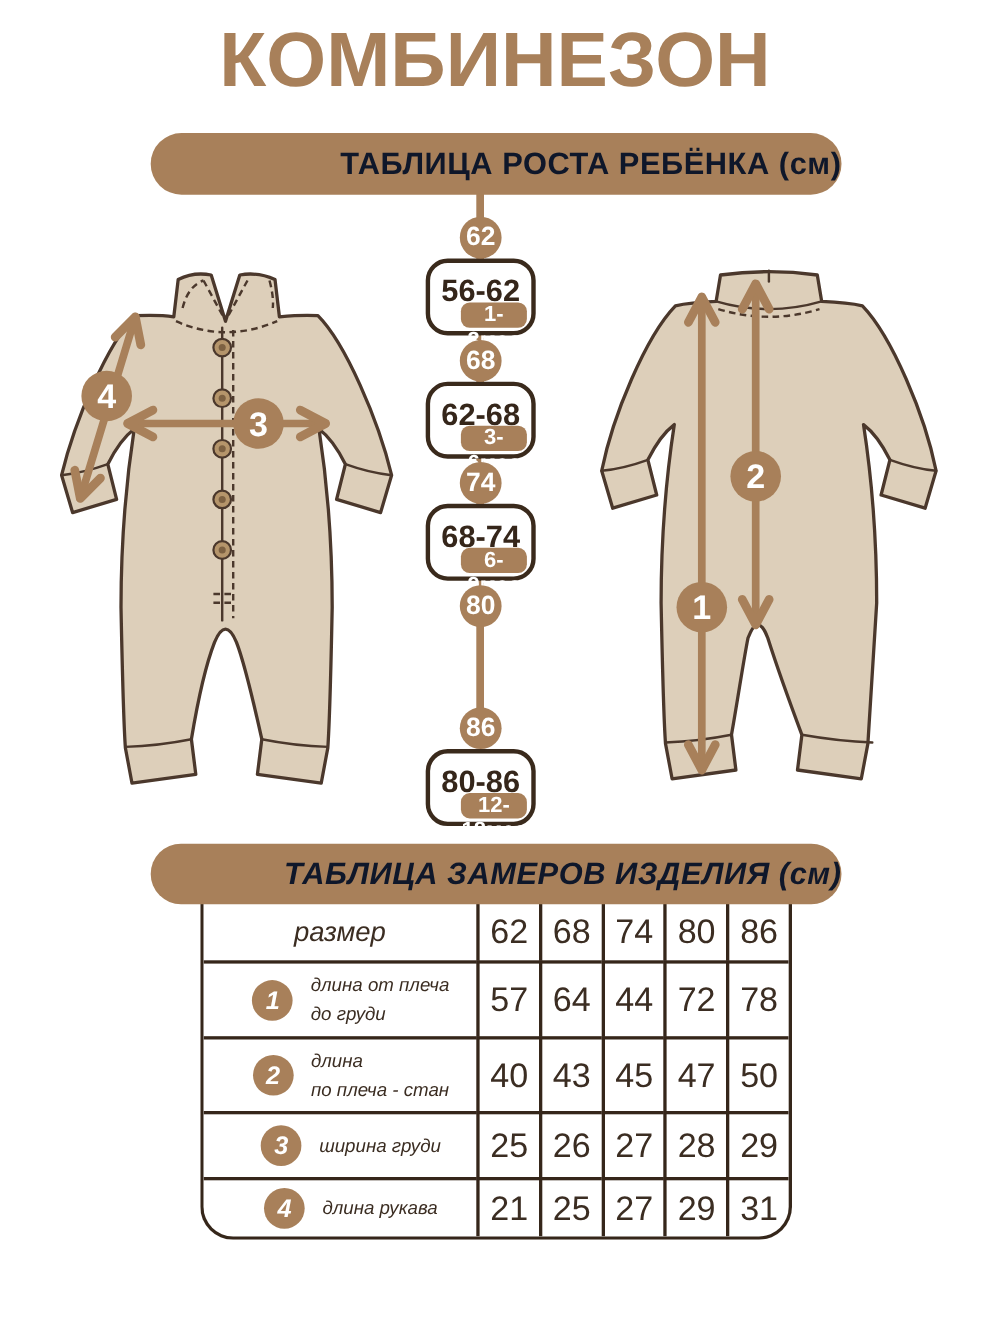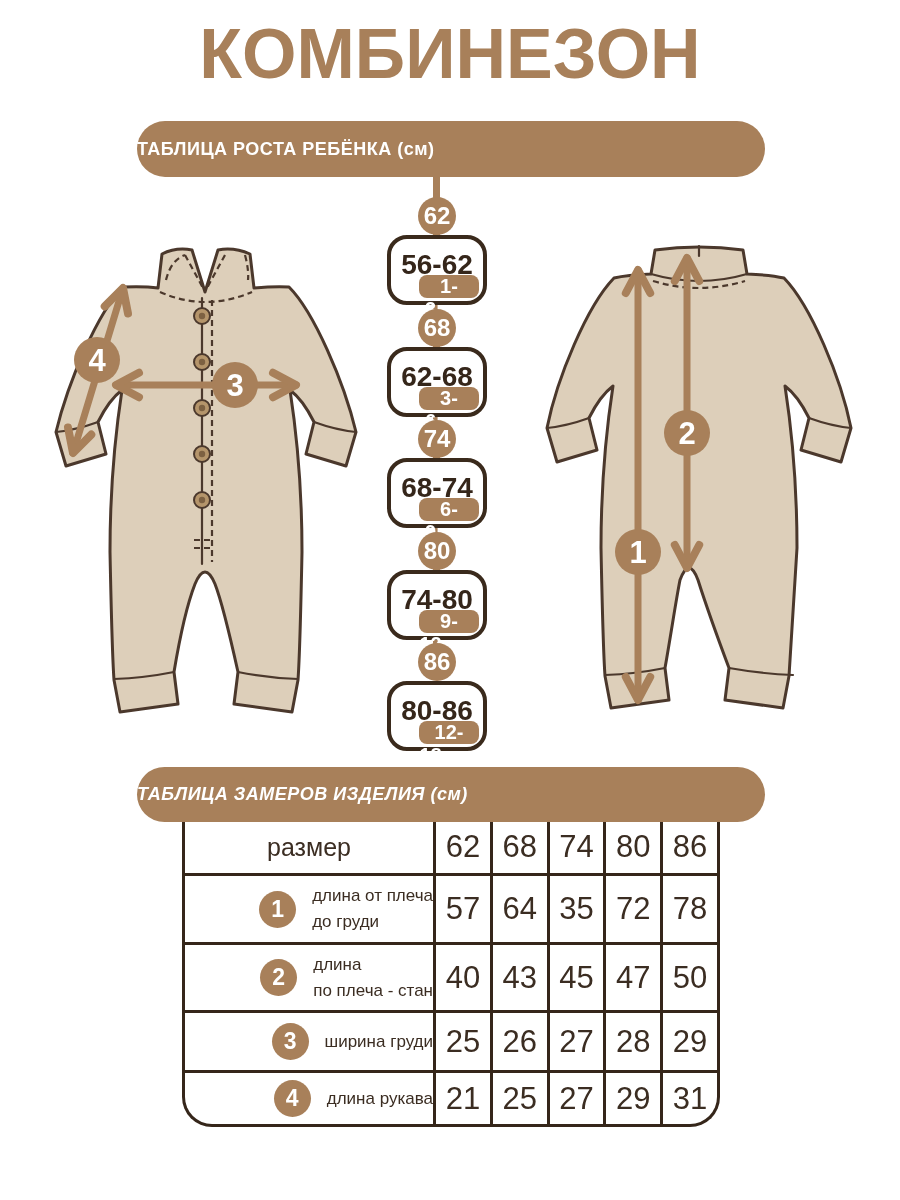--- a/index.html
+++ b/index.html
@@ -17,22 +17,22 @@
   .page-title{
     position:absolute;left:0;top:14px;width:100%;
     text-align:center;font-size:70px;font-weight:800;letter-spacing:0px;
     color:var(--brown);margin:0;
   }
 
   
   .banner{
     position:absolute;left:137px;width:628px;height:56px;
     background:var(--brown);border-radius:28px;
-    display:flex;align-items:center;justify-content:flex-start;
-    color:#ffffff;font-size:18px;font-weight:700;letter-spacing:.5px;
+    display:flex;align-items:center;justify-content:flex-end;
+    color:#0f172a;font-size:28px;font-weight:700;letter-spacing:.5px;
     z-index:3;
   }
   .banner.growth{top:121px;}
   .banner.measure{top:767px;height:55px;font-style:italic;}
 
   
   .connector{
     position:absolute;left:433px;top:176px;width:7px;height:482px;
     background:var(--brown);z-index:1;
   }
@@ -79,21 +79,21 @@
     position:absolute;left:182px;top:821px;width:532px;height:303px;
     border:3px solid #35261a;border-top:none;border-radius:0 0 30px 30px;
     overflow:hidden;z-index:1;background:#fff;
     display:grid;grid-template-columns:248px repeat(5,1fr);
     grid-template-rows:52px 69px 68px 60px auto;
   }
   .cell{display:flex;align-items:center;justify-content:center;
     font-size:31px;color:var(--text);}
   .cell.val{border-left:3px solid #35261a;}
   .cell.bt{border-top:3px solid #35261a;}
-  .cell.labelcell{justify-content:flex-end;}
+  .cell.labelcell{justify-content:center;font-style:italic;}
   .header-label{width:100%;text-align:center;font-size:25px;color:var(--text);}
   .row-circle{
     flex:0 0 37px;width:37px;height:37px;border-radius:50%;margin-left:20px;margin-right:16px;
     background:var(--brown);color:#fff;font-size:23px;font-weight:800;
     text-align:center;line-height:37px;
   }
   .row-label{font-size:17px;line-height:26px;color:var(--text);}
   .row-label span{display:block;}
 </style>
 </head>
@@ -124,24 +124,20 @@
     <div class="badge-circle">68</div>
   </div>
   <div class="badge" style="--i:2">
     <div class="badge-box">
       <div class="badge-range">68-74</div>
       <div class="badge-age">6-9мес</div>
     </div>
     <div class="badge-circle">74</div>
   </div>
   <div class="badge" style="--i:3">
-    <div class="badge-box">
-      <div class="badge-range">74-80</div>
-      <div class="badge-age">9-12мес</div>
-    </div>
     <div class="badge-circle">80</div>
   </div>
   <div class="badge" style="--i:4">
     <div class="badge-box">
       <div class="badge-range">80-86</div>
       <div class="badge-age">12-18мес</div>
     </div>
     <div class="badge-circle">86</div>
   </div>
 
@@ -282,21 +278,21 @@
 
     <div class="cell labelcell bt">
       <span class="row-circle">1</span>
       <span class="row-label">
         <span>длина от плеча</span>
           <span>до груди</span>
       </span>
     </div>
     <div class="cell val bt">57</div>
     <div class="cell val bt">64</div>
-    <div class="cell val bt">35</div>
+    <div class="cell val bt">44</div>
     <div class="cell val bt">72</div>
     <div class="cell val bt">78</div>
 
     <div class="cell labelcell bt">
       <span class="row-circle">2</span>
       <span class="row-label">
         <span>длина</span>
           <span>по плеча - стан</span>
       </span>
     </div>

